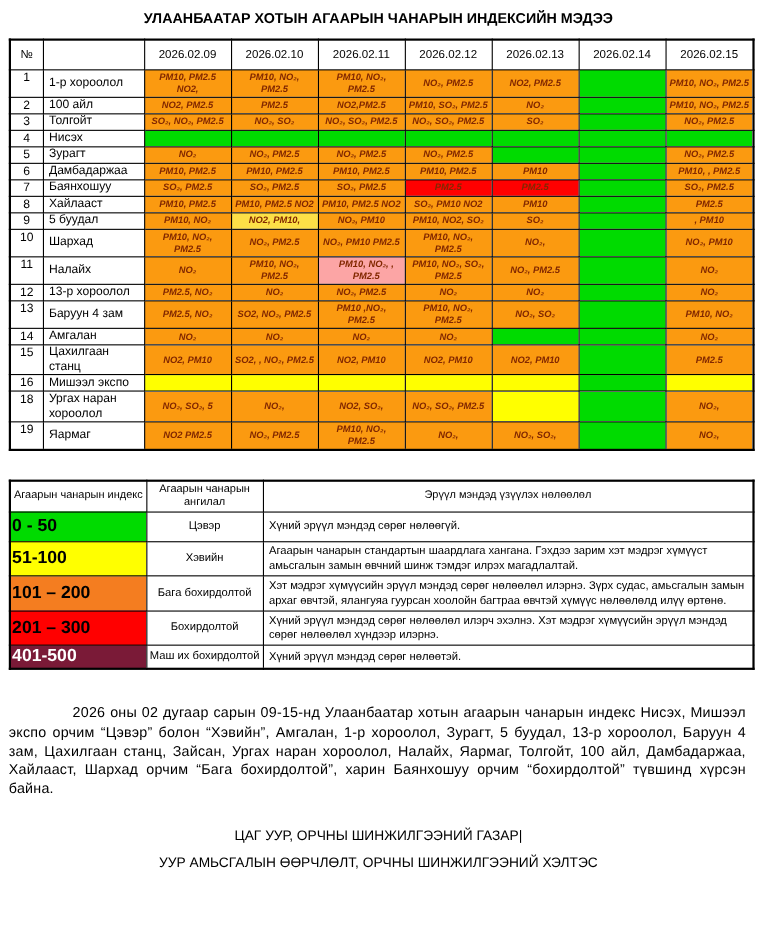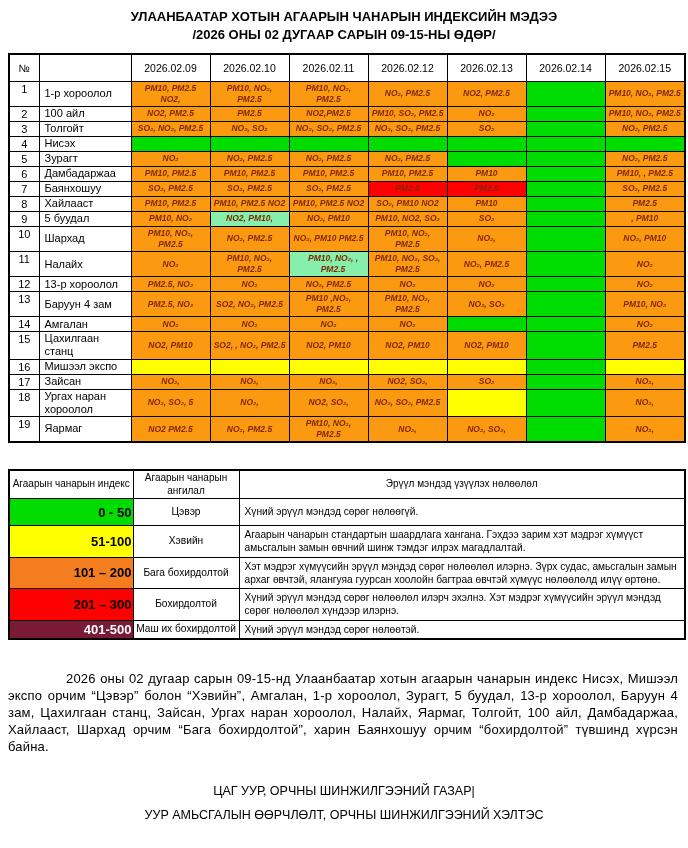--- a/index.html
+++ b/index.html
@@ -21,21 +21,21 @@
   .aqi td { height:14px; }
   .aqi td.no   { font-size:11px; text-align:center; vertical-align:top; background:#fff; }
   .aqi td.name { font-size:11px; text-align:left; padding:0 2px 0 5px; vertical-align:middle; background:#fff; line-height:1.2; }
   .aqi td.cell { font-size:8.5px; font-style:italic; font-weight:bold; text-align:center;
                  vertical-align:middle; line-height:1.3; padding:1px 3px; }
 
   
   .legend { margin:26px 4px 0 8px; width:676px; table-layout:fixed; border:2px solid #000; }
   .legend th, .legend td { border:1px solid #000; }
   .legend thead th { height:28px; font-weight:normal; font-size:10px; text-align:center; line-height:1.25; }
-  .legend td.range  { font-size:13px; font-weight:bold; text-align:right;margin-top:20px; }
+  .legend td.range  { font-size:16px; font-weight:bold; text-align:left;margin-top:20px; }
   .legend td.cat    { font-size:10.2px; text-align:center; background:#fff; line-height:1.2; padding:0 2px; }
   .legend td.effect { font-size:10.2px; text-align:left; background:#fff; line-height:1.3; padding:2px 5px; }
   .legend tbody tr:nth-child(1) td { height:27px; }
   .legend tbody tr:nth-child(2) td { height:31px; }
   .legend tbody tr:nth-child(3) td { height:31px; }
   .legend tbody tr:nth-child(4) td { height:31px; }
   .legend tbody tr:nth-child(5) td { height:17px; }
   .legend tbody tr:nth-child(6) td { height:17px; }
 
   .summary {
@@ -46,21 +46,20 @@
   .footer .l2 { margin-top:10px; }
   .cursor { font-weight:normal; }
 </style>
 </head>
 <body>
 
 <div class="page">
 
   <div class="title">
     <div>УЛААНБААТАР ХОТЫН АГААРЫН ЧАНАРЫН ИНДЕКСИЙН МЭДЭЭ</div>
-    <div>/2026 ОНЫ 02 ДУГААР САРЫН 09-15-НЫ ӨДӨР/</div>
   </div>
 
   <table class="aqi">
     <colgroup>
       <col style="width:30px">
         <col style="width:92px">
       <col style="width:79px">
         <col style="width:79px">
         <col style="width:79px">
         <col style="width:79px">
@@ -167,21 +166,21 @@
           <td class="cell" style="background: rgb(251, 154, 16); color: rgb(130, 40, 0);">PM10, PM2.5 NO2</td>
           <td class="cell" style="background: rgb(251, 154, 16); color: rgb(130, 40, 0);">SO₂, PM10 NO2</td>
           <td class="cell" style="background: rgb(251, 154, 16); color: rgb(130, 40, 0);">PM10</td>
           <td class="cell" style="background: rgb(0, 219, 0); color: rgb(130, 40, 0);"></td>
           <td class="cell" style="background: rgb(251, 154, 16); color: rgb(130, 40, 0);">PM2.5</td>
         </tr>
         <tr>
           <td class="no">9</td>
           <td class="name">5 буудал</td>
           <td class="cell" style="background: rgb(251, 154, 16); color: rgb(130, 40, 0);">PM10, NO₂</td>
-          <td class="cell" style="background: #86efac; color: rgb(130, 40, 0);">NO2, PM10,</td>
+          <td class="cell" style="background: #fde047; color: rgb(130, 40, 0);">NO2, PM10,</td>
           <td class="cell" style="background: rgb(251, 154, 16); color: rgb(130, 40, 0);">NO₂, PM10</td>
           <td class="cell" style="background: rgb(251, 154, 16); color: rgb(130, 40, 0);">PM10, NO2, SO₂</td>
           <td class="cell" style="background: rgb(251, 154, 16); color: rgb(130, 40, 0);">SO₂</td>
           <td class="cell" style="background: rgb(0, 219, 0); color: rgb(130, 40, 0);"></td>
           <td class="cell" style="background: rgb(251, 154, 16); color: rgb(130, 40, 0);">, PM10</td>
         </tr>
         <tr>
           <td class="no">10</td>
           <td class="name">Шархад</td>
           <td class="cell" style="background: rgb(251, 154, 16); color: rgb(130, 40, 0);">PM10, NO₂, PM2.5</td>
@@ -190,21 +189,21 @@
           <td class="cell" style="background: rgb(251, 154, 16); color: rgb(130, 40, 0);">PM10, NO₂, PM2.5</td>
           <td class="cell" style="background: rgb(251, 154, 16); color: rgb(130, 40, 0);">NO₂,</td>
           <td class="cell" style="background: rgb(0, 219, 0); color: rgb(130, 40, 0);"></td>
           <td class="cell" style="background: rgb(251, 154, 16); color: rgb(130, 40, 0);">NO₂, PM10</td>
         </tr>
         <tr>
           <td class="no">11</td>
           <td class="name">Налайх</td>
           <td class="cell" style="background: rgb(251, 154, 16); color: rgb(130, 40, 0);">NO₂</td>
           <td class="cell" style="background: rgb(251, 154, 16); color: rgb(130, 40, 0);">PM10, NO₂, PM2.5</td>
-          <td class="cell" style="background: #86efac; color: rgb(130, 40, 0); padding-left: 12px;">PM10, NO₂, , PM2.5</td>
+          <td class="cell" style="background: #fca5a5; color: rgb(130, 40, 0); padding-left: 12px;">PM10, NO₂, , PM2.5</td>
           <td class="cell" style="background: rgb(251, 154, 16); color: rgb(130, 40, 0); text-align: center;">PM10, NO₂, SO₂, PM2.5</td>
           <td class="cell" style="background: rgb(251, 154, 16); color: rgb(130, 40, 0);">NO₂, PM2.5</td>
           <td class="cell" style="background: rgb(0, 219, 0); color: rgb(130, 40, 0);"></td>
           <td class="cell" style="background: rgb(251, 154, 16); color: rgb(130, 40, 0);">NO₂</td>
         </tr>
         <tr>
           <td class="no">12</td>
           <td class="name">13-р хороолол</td>
           <td class="cell" style="background: rgb(251, 154, 16); color: rgb(130, 40, 0);">PM2.5, NO₂</td>
           <td class="cell" style="background: rgb(251, 154, 16); color: rgb(130, 40, 0);">NO₂</td>
@@ -250,31 +249,20 @@
         <tr>
           <td class="no">16</td>
           <td class="name">Мишээл экспо</td>
           <td class="cell" style="background: rgb(255, 255, 0); color: rgb(130, 40, 0);"></td>
           <td class="cell" style="background: rgb(255, 255, 0); color: rgb(130, 40, 0);"></td>
           <td class="cell" style="background: rgb(255, 255, 0); color: rgb(130, 40, 0);"></td>
           <td class="cell" style="background: rgb(255, 255, 0); color: rgb(130, 40, 0);"></td>
           <td class="cell" style="background: rgb(255, 255, 0); color: rgb(130, 40, 0);"></td>
           <td class="cell" style="background: rgb(0, 219, 0); color: rgb(130, 40, 0);"></td>
           <td class="cell" style="background: rgb(255, 255, 0); color: rgb(130, 40, 0);"></td>
-        </tr>
-        <tr>
-          <td class="no">17</td>
-          <td class="name">Зайсан</td>
-          <td class="cell" style="background: rgb(251, 154, 16); color: rgb(130, 40, 0);">NO₂,</td>
-          <td class="cell" style="background: rgb(251, 154, 16); color: rgb(130, 40, 0);">NO₂,</td>
-          <td class="cell" style="background: rgb(251, 154, 16); color: rgb(130, 40, 0);">NO₂,</td>
-          <td class="cell" style="background: rgb(251, 154, 16); color: rgb(130, 40, 0);">NO2, SO₂,</td>
-          <td class="cell" style="background: rgb(251, 154, 16); color: rgb(130, 40, 0);">SO₂</td>
-          <td class="cell" style="background: rgb(0, 219, 0); color: rgb(130, 40, 0);"></td>
-          <td class="cell" style="background: rgb(251, 154, 16); color: rgb(130, 40, 0);">NO₂,</td>
         </tr>
         <tr>
           <td class="no">18</td>
           <td class="name">Ургах наран хороолол</td>
           <td class="cell" style="background: rgb(251, 154, 16); color: rgb(130, 40, 0);">NO₂, SO₂, 5</td>
           <td class="cell" style="background: rgb(251, 154, 16); color: rgb(130, 40, 0);">NO₂,</td>
           <td class="cell" style="background: rgb(251, 154, 16); color: rgb(130, 40, 0);">NO2, SO₂,</td>
           <td class="cell" style="background: rgb(251, 154, 16); color: rgb(130, 40, 0);">NO₂, SO₂, PM2.5</td>
           <td class="cell" style="background: rgb(255, 255, 0); color: rgb(130, 40, 0);"></td>
           <td class="cell" style="background: rgb(0, 219, 0); color: rgb(130, 40, 0);"></td>

